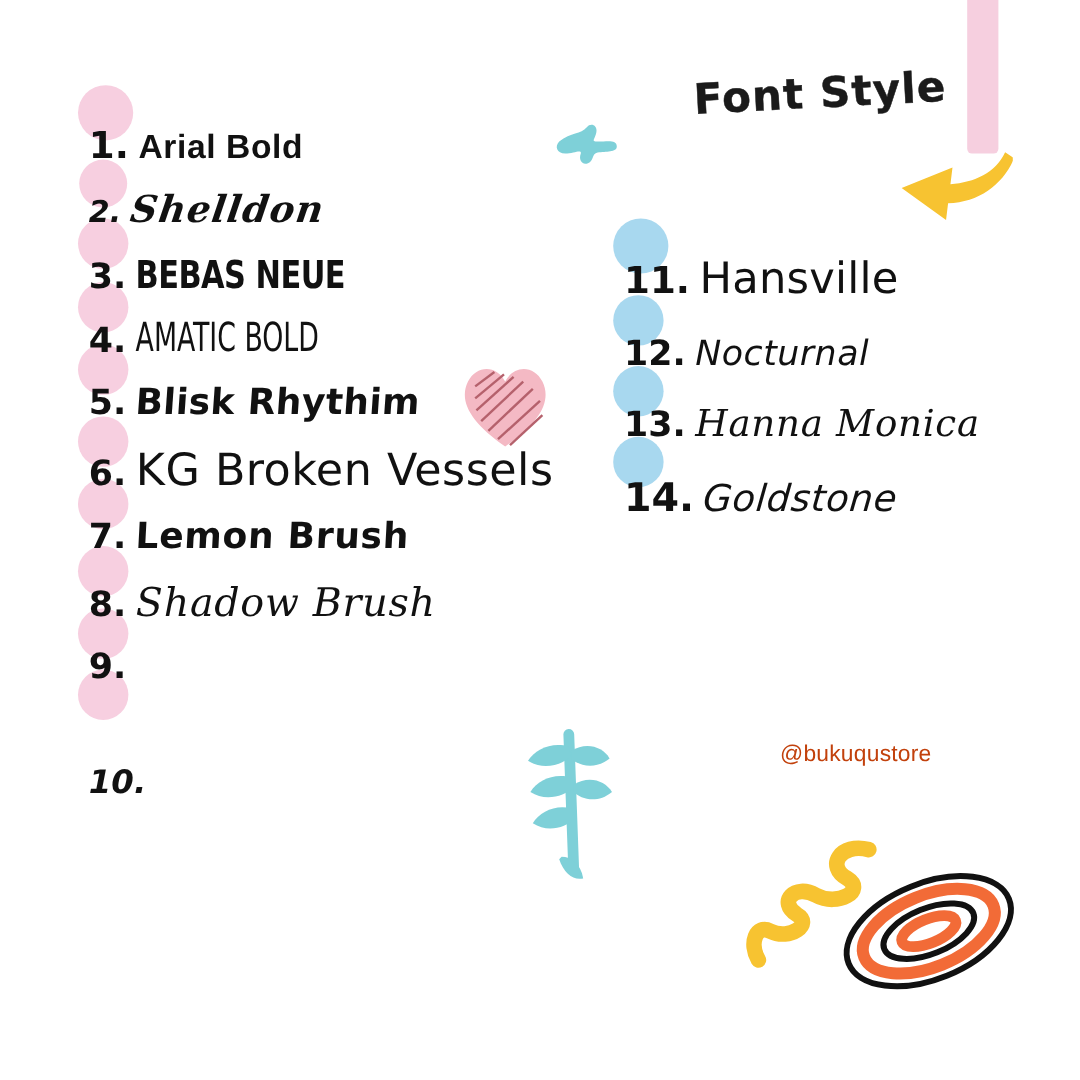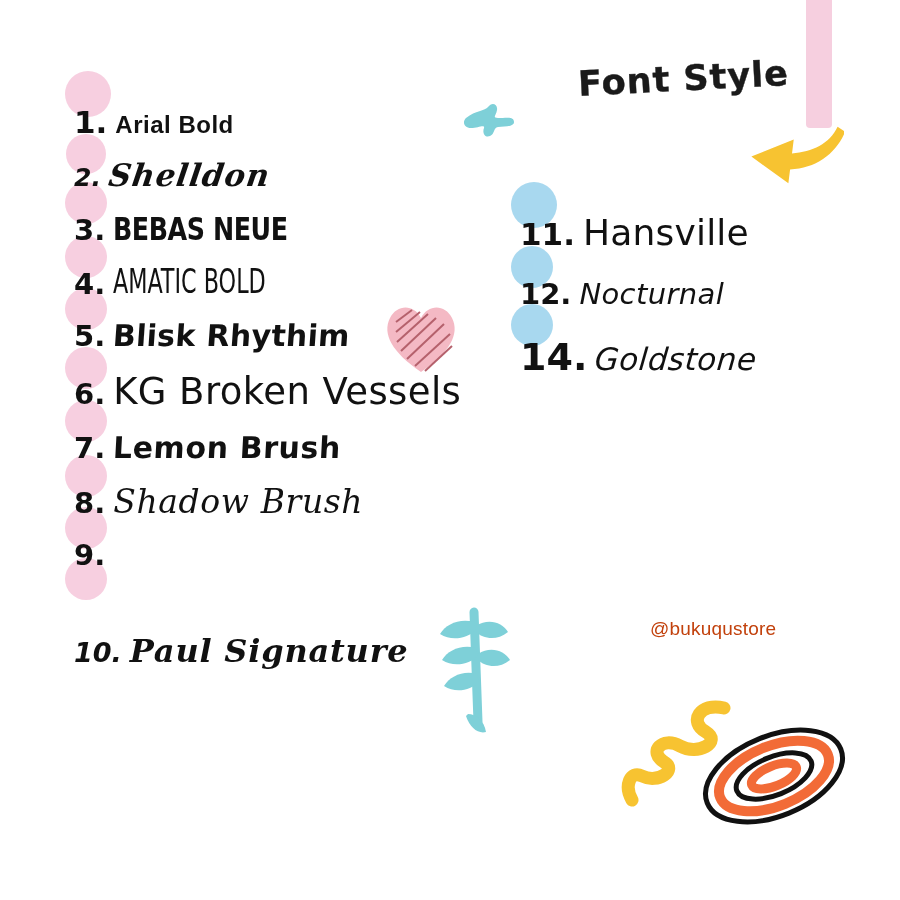--- a/index.html
+++ b/index.html
@@ -148,21 +148,21 @@
   }
   .name {
     position: relative;
     z-index: 1;
     color: #111111;
     white-space: nowrap;
   }
 
   
   .r1 .num { font-size: 31px; }
-  .r1 .name { font-family: "Liberation Sans", sans-serif; font-weight: bold; font-size: 24px; letter-spacing: 0.5px; }
+  .r1 .name { font-family: "Liberation Sans", sans-serif; font-weight: bold; font-size: 28px; letter-spacing: 0.5px; }
   .r1 .dot { width: 46px; height: 46px; left: -9px; top: -33px; }
 
   .r2 .num { font-size: 25px; font-style: italic; }
   .r2 .name { font-family: "DejaVu Serif", serif; font-style: italic; font-weight: bold; font-size: 31px; letter-spacing: 1px; transform: skewX(-8deg); display: inline-block; }
   .r2 .dot { width: 40px; height: 40px; left: -8px; top: -29px; }
 
   .r3 .num { font-size: 29px; }
   .r3 .name { font-family: "DejaVu Sans Condensed", "Liberation Sans Narrow", "Liberation Sans", sans-serif; font-weight: bold; font-size: 32px; letter-spacing: -0.5px; transform: scaleX(0.88); display: inline-block; transform-origin: left; }
   .r3 .dot { width: 42px; height: 42px; left: -9px; top: -31px; }
 
@@ -199,21 +199,21 @@
   .r11 .dot { width: 46px; height: 46px; left: -9px; top: -34px; }
 
   .r12 .num { font-size: 29px; }
   .r12 .name { font-family: "DejaVu Sans", sans-serif; font-style: italic; font-size: 29px; letter-spacing: 0.4px; }
   .r12 .dot { width: 42px; height: 42px; left: -9px; top: -31px; }
 
   .r13 .num { font-size: 29px; }
   .r13 .name { font-family: "DejaVu Serif", serif; font-style: italic; font-size: 31px; letter-spacing: 0.6px; }
   .r13 .dot { width: 42px; height: 42px; left: -9px; top: -31px; }
 
-  .r14 .num { font-size: 38px; }
+  .r14 .num { font-size: 33px; }
   .r14 .name { font-family: "DejaVu Sans", sans-serif; font-style: italic; font-size: 31px; letter-spacing: 0.5px; transform: skewX(-5deg); display: inline-block; }
   .r14 .dot { width: 42px; height: 42px; left: -9px; top: -31px; }
 
   .r15 .num { font-size: 29px; }
   .r15 .name { font-family: "DejaVu Sans", sans-serif; font-size: 33px; letter-spacing: 0.2px; }
   .r15 .dot { width: 42px; height: 42px; left: -9px; top: -32px; }
 
   .col-left .row { margin-bottom: 17px; }
   .col-right .row { margin-bottom: 24px; }
 </style>
@@ -356,21 +356,20 @@
         <span class="dot dot-pink"></span>
         <span class="num">9.</span>
       </span>
     </div>
 
     <div class="row r10">
       <span class="num-wrap">
         <span class="dot dot-pink"></span>
         <span class="num">10.</span>
       </span>
-      <span class="name">Paul Signature</span>
     </div>
 
   </div>
 
   <div class="col col-right">
 
     <div class="row r11">
       <span class="num-wrap">
         <span class="dot dot-blue"></span>
         <span class="num">11.</span>
@@ -379,20 +378,27 @@
     </div>
 
     <div class="row r12">
       <span class="num-wrap">
         <span class="dot dot-blue"></span>
         <span class="num">12.</span>
       </span>
       <span class="name">Nocturnal</span>
     </div>
 
+    <div class="row r13">
+      <span class="num-wrap">
+        <span class="dot dot-blue"></span>
+        <span class="num">13.</span>
+      </span>
+      <span class="name">Hanna Monica</span>
+    </div>
 
     <div class="row r14">
       <span class="num-wrap">
         <span class="dot dot-blue"></span>
         <span class="num">14.</span>
       </span>
       <span class="name">Goldstone</span>
     </div>
 
 

